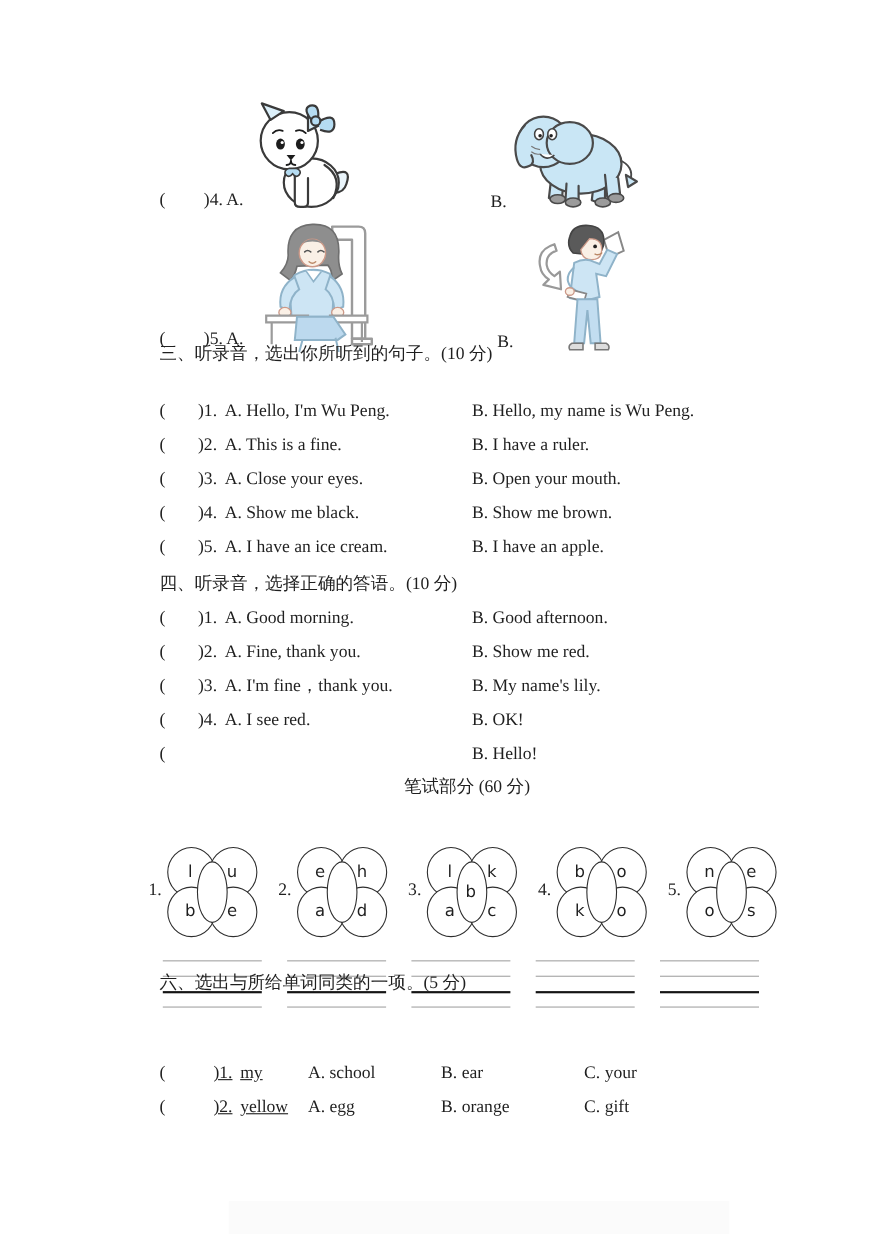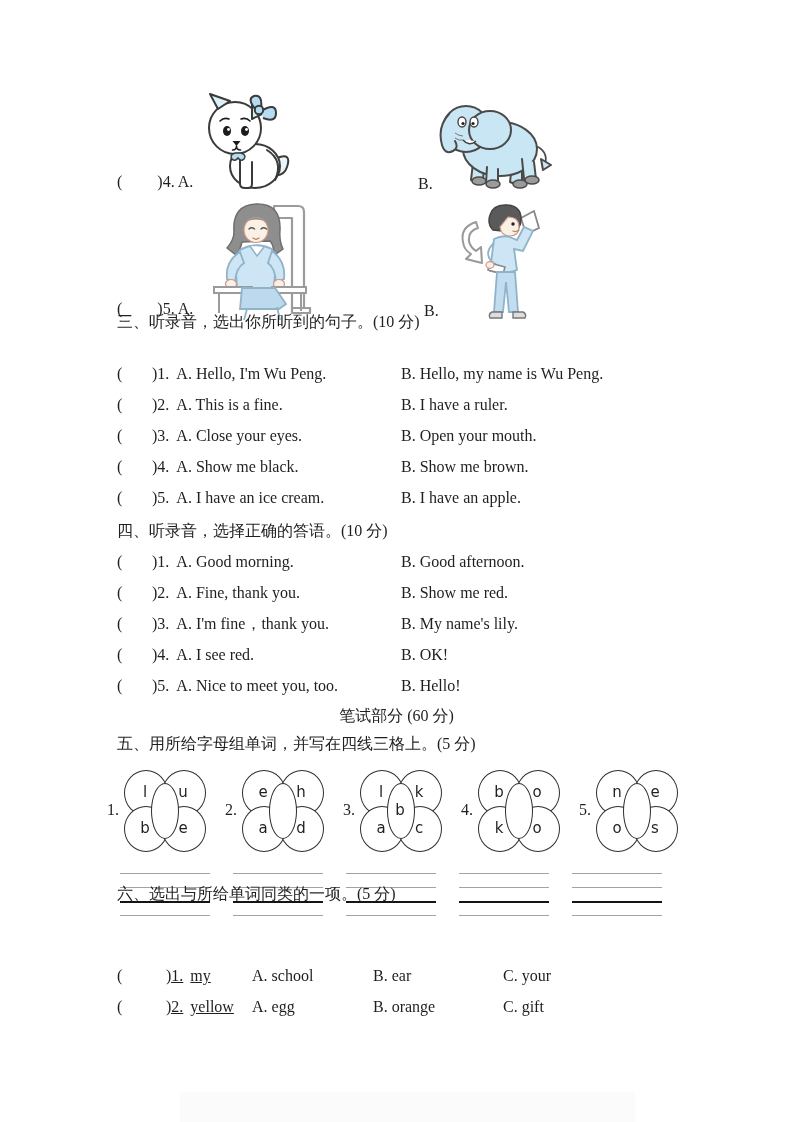--- a/index.html
+++ b/index.html
@@ -1,19 +1,19 @@
 <!DOCTYPE html>
 <html><head>
 <meta charset="utf-8">
 <style>
   html,body { margin:0; padding:0; background:#ffffff; }
   .page {
     position:relative; width:687px; height:1122px; background:#ffffff;
     font-family:"Liberation Serif","DejaVu Sans",serif;
-    color:#1f1f1f; font-size:16px; overflow:hidden;
+    color:#1f1f1f; font-size:16px; overflow:hidden;margin-left:28px;
   }
   .abs { position:absolute; }
 
   
   .qrow { position:absolute; left:117px; width:640px; height:22px; line-height:20px; }
   .qrow .paren { position:absolute; left:0; }
   .qrow .qbody { position:absolute; left:35px; white-space:nowrap;font-family:Liberation Serif, serif; }
   .qrow .qnum  { margin-right:7px; }
   .qrow .optb  { position:absolute; left:284px; white-space:nowrap; }
   .qrow .col-word { position:absolute; left:49px; white-space:nowrap;text-decoration:underline; }
@@ -225,27 +225,25 @@
     <span class="qbody"><span class="qnum">)3.</span><span>A. I'm fine，thank you.</span></span>
     <span class="optb">B. My name's lily.</span>
   </div>
   <div class="qrow" style="top:645px">
     <span class="paren">(</span>
     <span class="qbody"><span class="qnum">)4.</span><span>A. I see red.</span></span>
     <span class="optb">B. OK!</span>
   </div>
   <div class="qrow" style="top:676px">
     <span class="paren">(</span>
-    <span class="qbody"><span class="qnum">)5.</span><span>A. Nice to meet you, too.</span></span>
     <span class="optb">B. Hello!</span>
   </div>
 
   <div class="center-header" style="top:706px">笔试部分 (60 分)</div>
 
-  <div class="sec-title" style="top:734px">五、用所给字母组单词，并写在四线三格上。(5 分)</div>
 
   <div class="flower-group" style="left:107px">
     <span class="fnum">1.</span>
     <div class="flower">
       <div class="petal p-tl"></div>
       <div class="petal p-tr"></div>
       <div class="petal p-bl"></div>
       <div class="petal p-br"></div>
       <div class="fcenter"></div>
       <span class="fletter l-tl">l</span>

